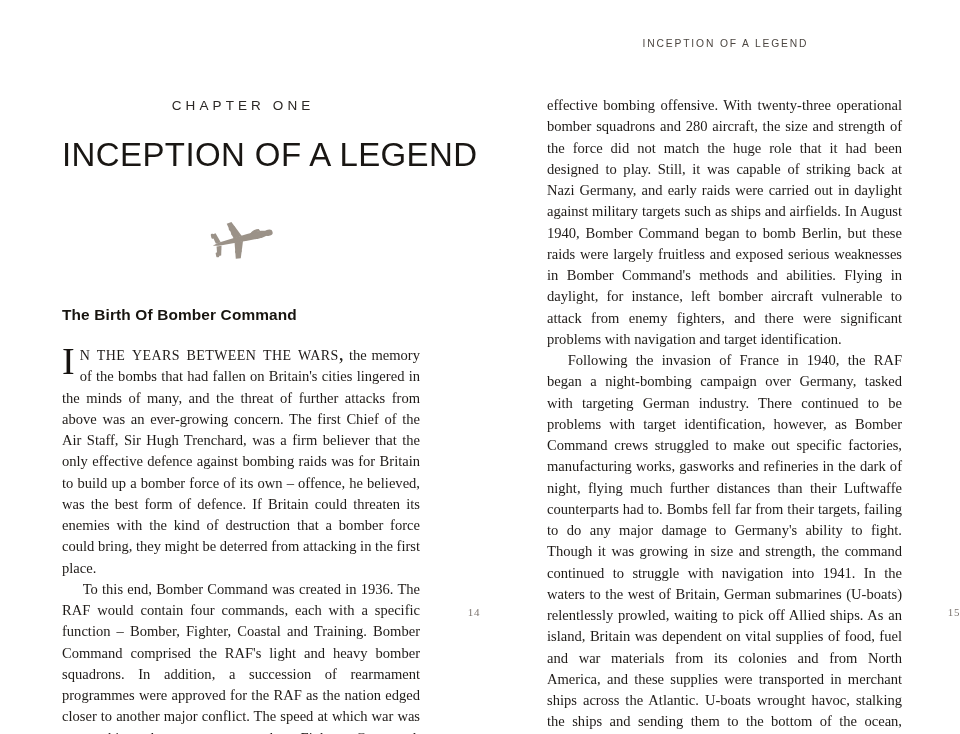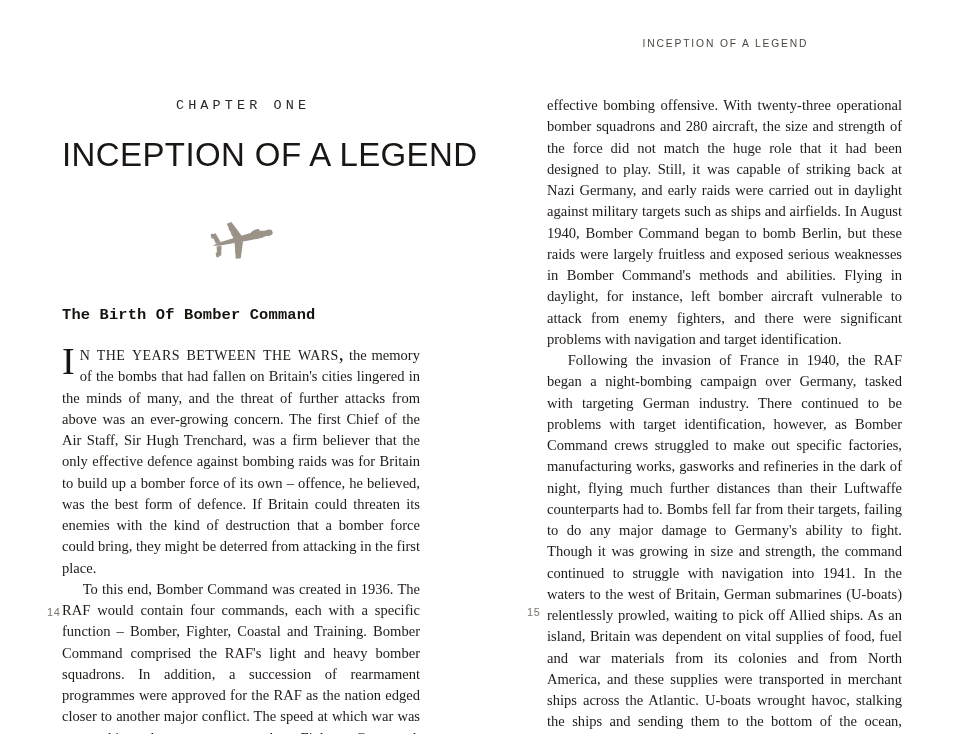--- a/index.html
+++ b/index.html
@@ -30,21 +30,21 @@
   }
 
   
   .page-left {
     padding: 0 60px 0 62px;
   }
 
   .chapter-kicker {
     margin-top: 98px;
     text-align: center;
-    font-family: Liberation Mono, monospace;
+    font-family: Liberation Sans, sans-serif;
     font-size: 13.5px;
     font-weight: 400;
     letter-spacing: 4.1px;
     color: #2b2724;
     text-indent: 4.1px;
   }
 
   .chapter-title {
     margin-top: 23px;
     text-align: center;
@@ -60,21 +60,21 @@
     margin-top: 36px;
     display: flex;
     justify-content: center;
     align-items: center;
     height: 58px;
   }
   .ornament svg { display: block; }
 
   .section-heading {
     margin-top: 38px;
-    font-family: Liberation Mono, monospace;
+    font-family: Liberation Sans, sans-serif;
     font-size: 15.4px;
     font-weight: 700;
     letter-spacing: 0.15px;
     color: #17140f;
   }
 
   
   .page-right {
     padding: 0 58px 0 67px;
   }
@@ -132,26 +132,25 @@
     letter-spacing: 0.42px;
     font-size: 20px;
   }
 
   
   .folio {
     position: absolute;
     bottom: 22px;
     left: 0;
     width: 100%;
-    text-align: left;
-    font-family: Liberation Sans, sans-serif;
+    text-align: right;
+    font-family: Liberation Serif, serif;
     font-size: 11px;
     letter-spacing: 0.6px;
     color: #7d7670;
-    padding-left: 47px;
   }
 </style>
 </head>
 <body>
 
 <div class="spread">
 
   <div class="page page-left">
 
     <div class="chapter-kicker">CHAPTER ONE</div>

